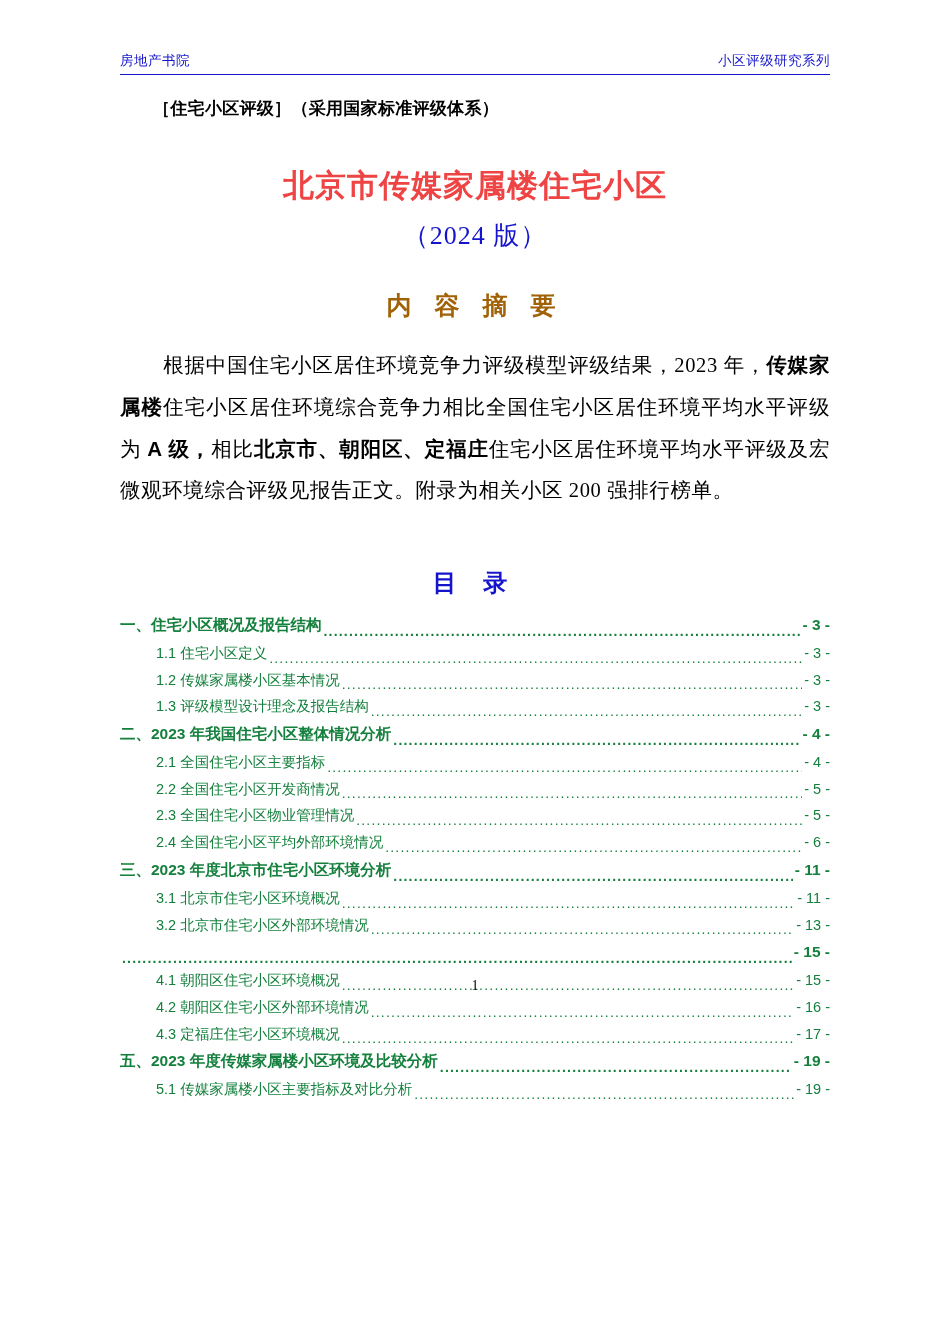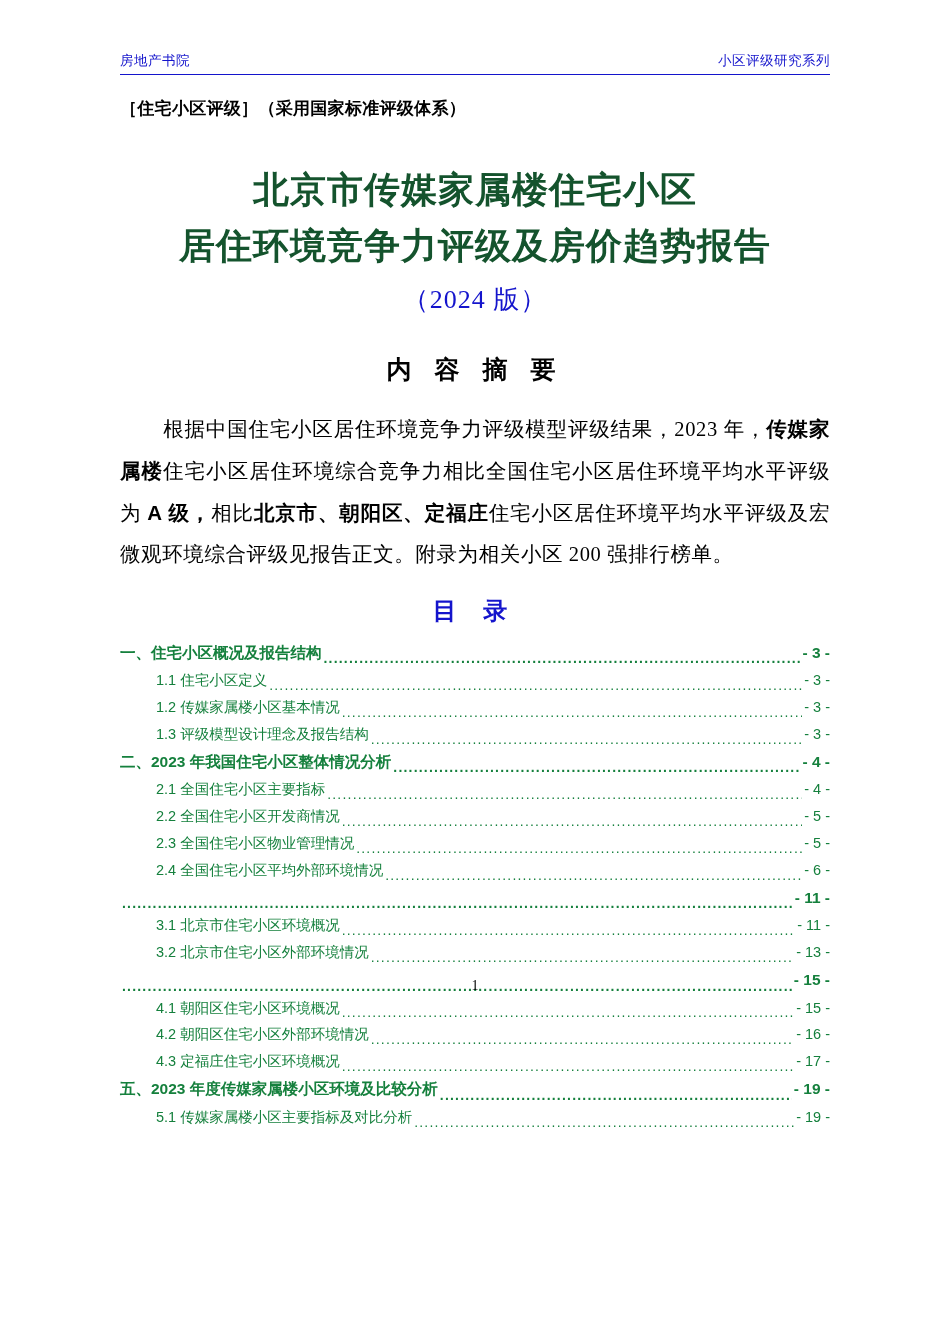--- a/index.html
+++ b/index.html
@@ -37,30 +37,31 @@
   .header-left, .header-right { white-space: nowrap; }
 
   
   .subject-line {
     margin-top: 22px;
     font-family: "Liberation Sans", "DejaVu Sans", sans-serif;
     font-size: 17px;
     font-weight: bold;
     color: #000000;
     letter-spacing: 0.3px;
+    margin-left: 33px;
   }
 
   
   .main-title {
     margin-top: 42px;
     text-align: center;
     font-family: "Liberation Sans", "DejaVu Sans", sans-serif;
     font-weight: bold;
-    font-size: 36px;
-    color: #14532d;
+    font-size: 31px;
+    color: #ef4444;
     line-height: 1.55;
     letter-spacing: 1px;
   }
   .title-line2 { display: block; }
   .version {
     margin-top: 8px;
     text-align: center;
     font-size: 26px;
     color: #1414cc;
     font-family: "Liberation Serif", "DejaVu Serif", serif;
@@ -68,40 +69,40 @@
   }
 
   
   .abstract-heading {
     margin-top: 36px;
     text-align: center;
     font-family: "Liberation Sans", "DejaVu Sans", sans-serif;
     font-weight: bold;
     font-size: 25px;
     letter-spacing: 8px;
-    color: #000000;
+    color: #a16207;
   }
   .abstract-body {
     margin-top: 22px;
     font-size: 20.5px;
     line-height: 2.0;
     text-align: justify;
     text-justify: inter-ideograph;
     color: #000000;
     letter-spacing: 0.6px;
   }
   .abstract-body .indent { display: inline-block; width: 2.1em; }
   .abstract-body b {
     font-family: "Liberation Sans", "DejaVu Sans", sans-serif;
     font-weight: bold;
   }
 
   
   .toc-heading {
-    margin-top: 20px;
+    margin-top: 56px;
     text-align: center;
     font-family: "Liberation Sans", "DejaVu Sans", sans-serif;
     font-weight: bold;
     font-size: 24px;
     letter-spacing: 10px;
     color: #1414cc;
   }
   .toc {
     margin-top: 12px;
   }
@@ -159,21 +160,20 @@
 
   <div class="header">
     <div class="header-left">房地产书院</div>
     <div class="header-right">小区评级研究系列</div>
   </div>
 
   <div class="subject-line">［住宅小区评级］（采用国家标准评级体系）</div>
 
   <div class="main-title">
     <span>北京市传媒家属楼住宅小区</span>
-    <span class="title-line2">居住环境竞争力评级及房价趋势报告</span>
   </div>
 
   <div class="version">（2024 版）</div>
 
   <div class="abstract-heading">内 容 摘 要</div>
 
   <div class="abstract-body">
     <span class="indent"></span><span>根据中国住宅小区居住环境竞争力评级模型评级结果，2023 年，</span><b>传媒家属楼</b><span>住宅小区居住环境综合竞争力相比全国住宅小区居住环境平均水平评级为 </span><b>A 级，</b><span>相比</span><b>北京市、朝阳区、定福庄</b><span>住宅小区居住环境平均水平评级及宏微观环境综合评级见报告正文。附录为相关小区 200 强排行榜单。</span>
   </div>
 
@@ -219,20 +219,21 @@
         <span class="toc-label">2.3 全国住宅小区物业管理情况</span>
         <span class="toc-dots"></span>
         <span class="toc-page">- 5 -</span>
       </div>
       <div class="toc-row lvl2">
         <span class="toc-label">2.4 全国住宅小区平均外部环境情况</span>
         <span class="toc-dots"></span>
         <span class="toc-page">- 6 -</span>
       </div>
       <div class="toc-row lvl1">
+        <span class="toc-label">三、2023 年度北京市住宅小区环境分析</span>
         <span class="toc-dots"></span>
         <span class="toc-page">- 11 -</span>
       </div>
       <div class="toc-row lvl2">
         <span class="toc-label">3.1 北京市住宅小区环境概况</span>
         <span class="toc-dots"></span>
         <span class="toc-page">- 11 -</span>
       </div>
       <div class="toc-row lvl2">
         <span class="toc-label">3.2 北京市住宅小区外部环境情况</span>

